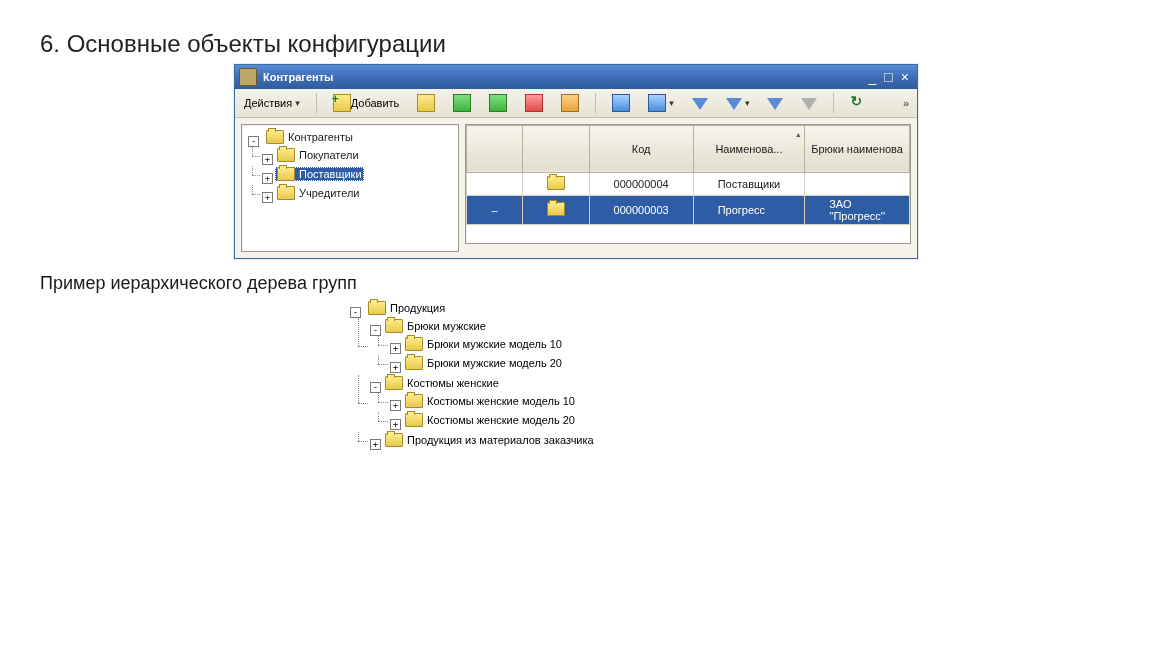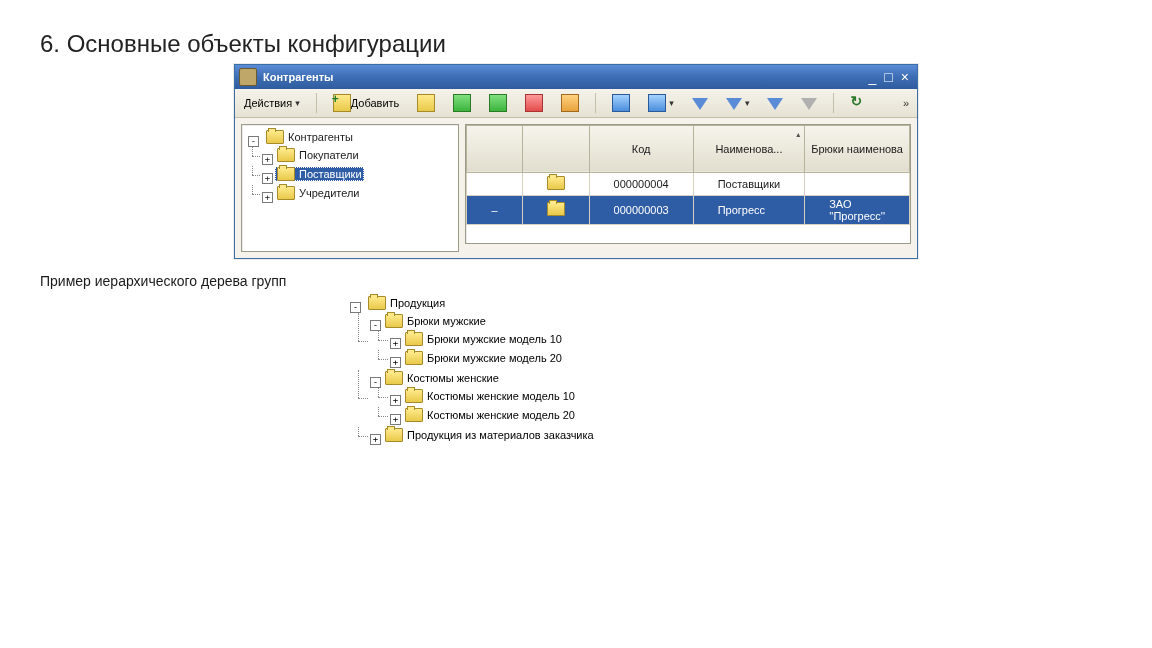--- a/index.html
+++ b/index.html
@@ -21,21 +21,21 @@
     margin: 10px 0 0 0;
     line-height: 1.15;
     color: #222;
   }
   .subtitle {
     font-size: 24px;
     margin: 8px 0 10px 0;
     color: #222;
   }
   .caption {
-    font-size: 14px;
+    font-size: 18px;
     margin: 8px 0 6px 0;
   }
 
   
   .xp-window {
     width: 682px;
     border: 1px solid #3b6ea5;
     margin: 6px auto 14px auto;
     font-family: Tahoma, Arial, sans-serif;
     font-size: 11px;

